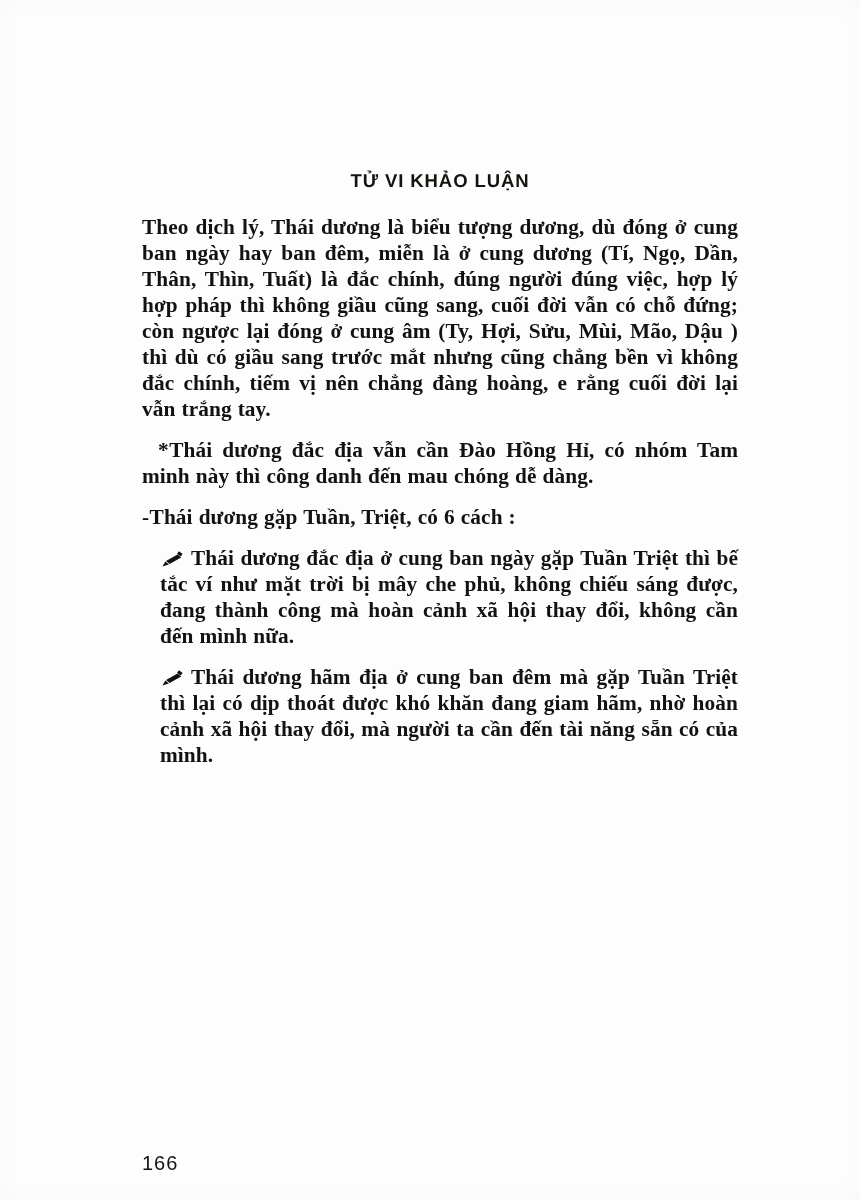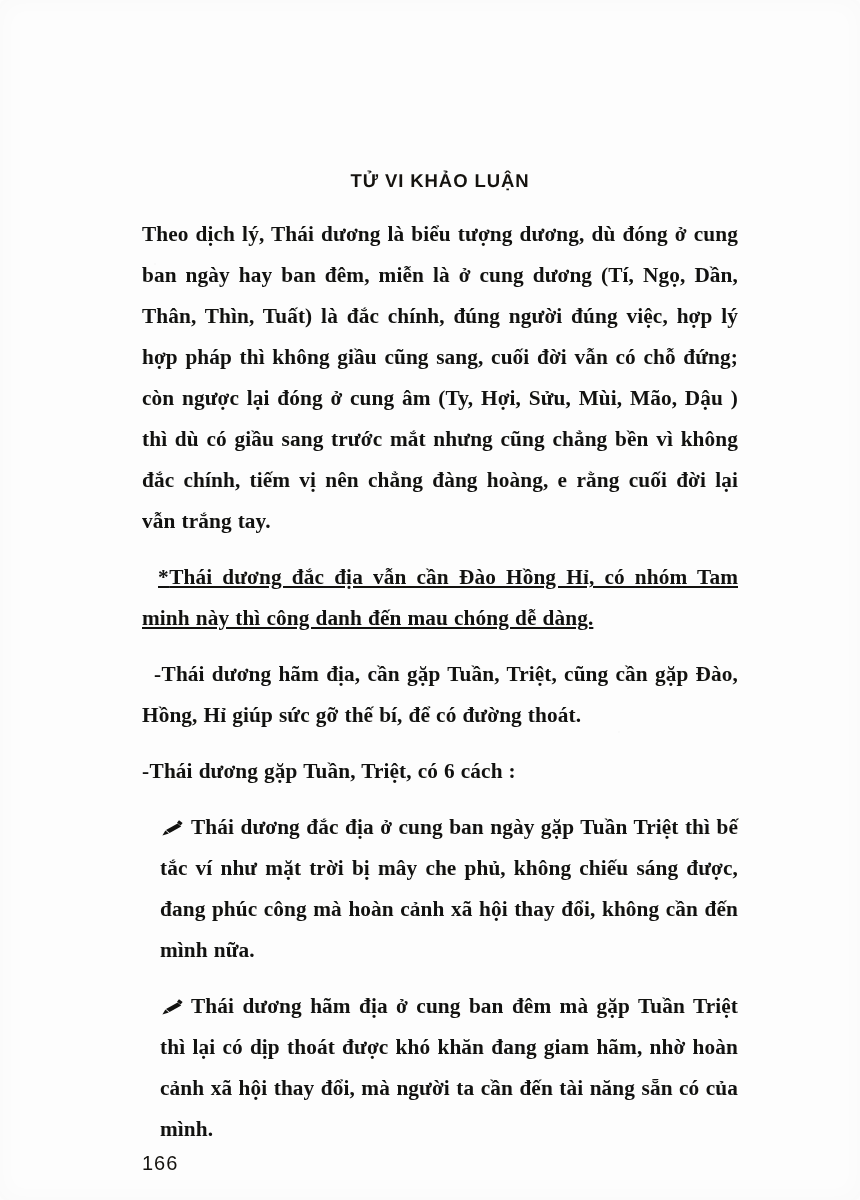--- a/index.html
+++ b/index.html
@@ -44,35 +44,35 @@
     margin-top: 170px;
     margin-bottom: 0;
     font-family: "Liberation Sans", "DejaVu Sans", sans-serif;
     -webkit-font-smoothing: none;
     text-rendering: geometricPrecision;
   }
 
   
   .para {
     font-size: 21.3px;
-    line-height: 41px;
+    line-height: 26px;
     text-align: justify;
     text-justify: inter-word;
     margin: 0;
     color: #121210;
     font-weight: 600;
     letter-spacing: 0.1px;
     word-spacing: 0.6px;
   }
   .para + .para { margin-top: 15px; }
 
   .para.p-lead { margin-top: 22px; }
 
   
-  .para.indent-star   { text-indent: 16px; text-decoration: underline; }
+  .para.indent-star   { text-indent: 16px; }
   .para.indent-dash-w { text-indent: 12px; }
   .para.indent-dash   { text-indent: 0px; }
 
   .bullet {
     font-weight: 700;
     display: inline;
   }
   .bullet.star  { letter-spacing: 0.5px; }
   .bullet.dash  { letter-spacing: 0.5px; }
   .bullet.dash-wide { letter-spacing: 0.5px; }
@@ -115,34 +115,33 @@
   <div class="scan-edge"></div>
 
   <div class="content">
 
     <div class="running-head">TỬ VI KHẢO LUẬN</div>
 
     <p class="para p-lead">Theo dịch lý, Thái dương là biểu tượng dương, dù đóng ở cung ban ngày hay ban đêm, miễn là ở cung dương (Tí, Ngọ, Dần, Thân, Thìn, Tuất) là đắc chính, đúng người đúng việc, hợp lý hợp pháp thì không giầu cũng sang, cuối đời vẫn có chỗ đứng; còn ngược lại đóng ở cung âm (Ty, Hợi, Sửu, Mùi, Mão, Dậu ) thì dù có giầu sang trước mắt nhưng cũng chẳng bền vì không đắc chính, tiếm vị nên chẳng đàng hoàng, e rằng cuối đời lại vẫn trắng tay.</p>
 
     <p class="para indent-star"><span class="bullet star">*</span><span>Thái dương đắc địa vẫn cần Đào Hồng Hỉ, có nhóm Tam minh này thì công danh đến mau chóng dễ dàng.</span></p>
 
-    <p class="para indent-dash-w"><span class="bullet dash-wide">-</span><span>Thái dương hãm địa, cần gặp Tuần, Triệt, cũng cần gặp Đào, Hồng, Hỉ giúp sức gỡ thế bí, để có đường thoát.</span></p>
 
 
 
 
     <p class="para indent-dash"><span class="bullet dash">-</span><span>Thái dương gặp Tuần, Triệt, có 6 cách :</span></p>
 
     <p class="para has-glyph"><span class="glyph pencil"><svg viewBox="0 0 24 17" xmlns="http://www.w3.org/2000/svg" aria-hidden="true">
           <g fill="#121210">
             <path d="M19.0 1.2 L22.6 4.1 L20.6 6.6 L17.0 3.7 Z"></path>
             <path d="M17.6 4.5 L21.2 7.4 L9.6 14.0 L6.0 11.1 Z"></path>
             <path d="M5.4 11.6 L8.9 14.4 L2.4 16.4 Z"></path>
           </g>
-        </svg></span><span>Thái dương đắc địa ở cung ban ngày gặp Tuần Triệt thì bế tắc ví như mặt trời bị mây che phủ, không chiếu sáng được, đang phúc công mà hoàn cảnh xã hội  thay đổi, không cần đến mình nữa.</span></p>
+        </svg></span><span>Thái dương đắc địa ở cung ban ngày gặp Tuần Triệt thì bế tắc ví như mặt trời bị mây che phủ, không chiếu sáng được, đang thành công mà hoàn cảnh xã hội  thay đổi, không cần đến mình nữa.</span></p>
 
     <p class="para has-glyph"><span class="glyph pencil"><svg viewBox="0 0 24 17" xmlns="http://www.w3.org/2000/svg" aria-hidden="true">
           <g fill="#121210">
             <path d="M19.0 1.2 L22.6 4.1 L20.6 6.6 L17.0 3.7 Z"></path>
             <path d="M17.6 4.5 L21.2 7.4 L9.6 14.0 L6.0 11.1 Z"></path>
             <path d="M5.4 11.6 L8.9 14.4 L2.4 16.4 Z"></path>
           </g>
         </svg></span><span>Thái dương hãm địa ở cung ban đêm mà gặp Tuần Triệt thì lại có dịp thoát được khó khăn đang giam hãm, nhờ hoàn cảnh xã hội thay đổi, mà người ta cần đến tài năng sẵn có của mình.</span></p>
 
   </div>

